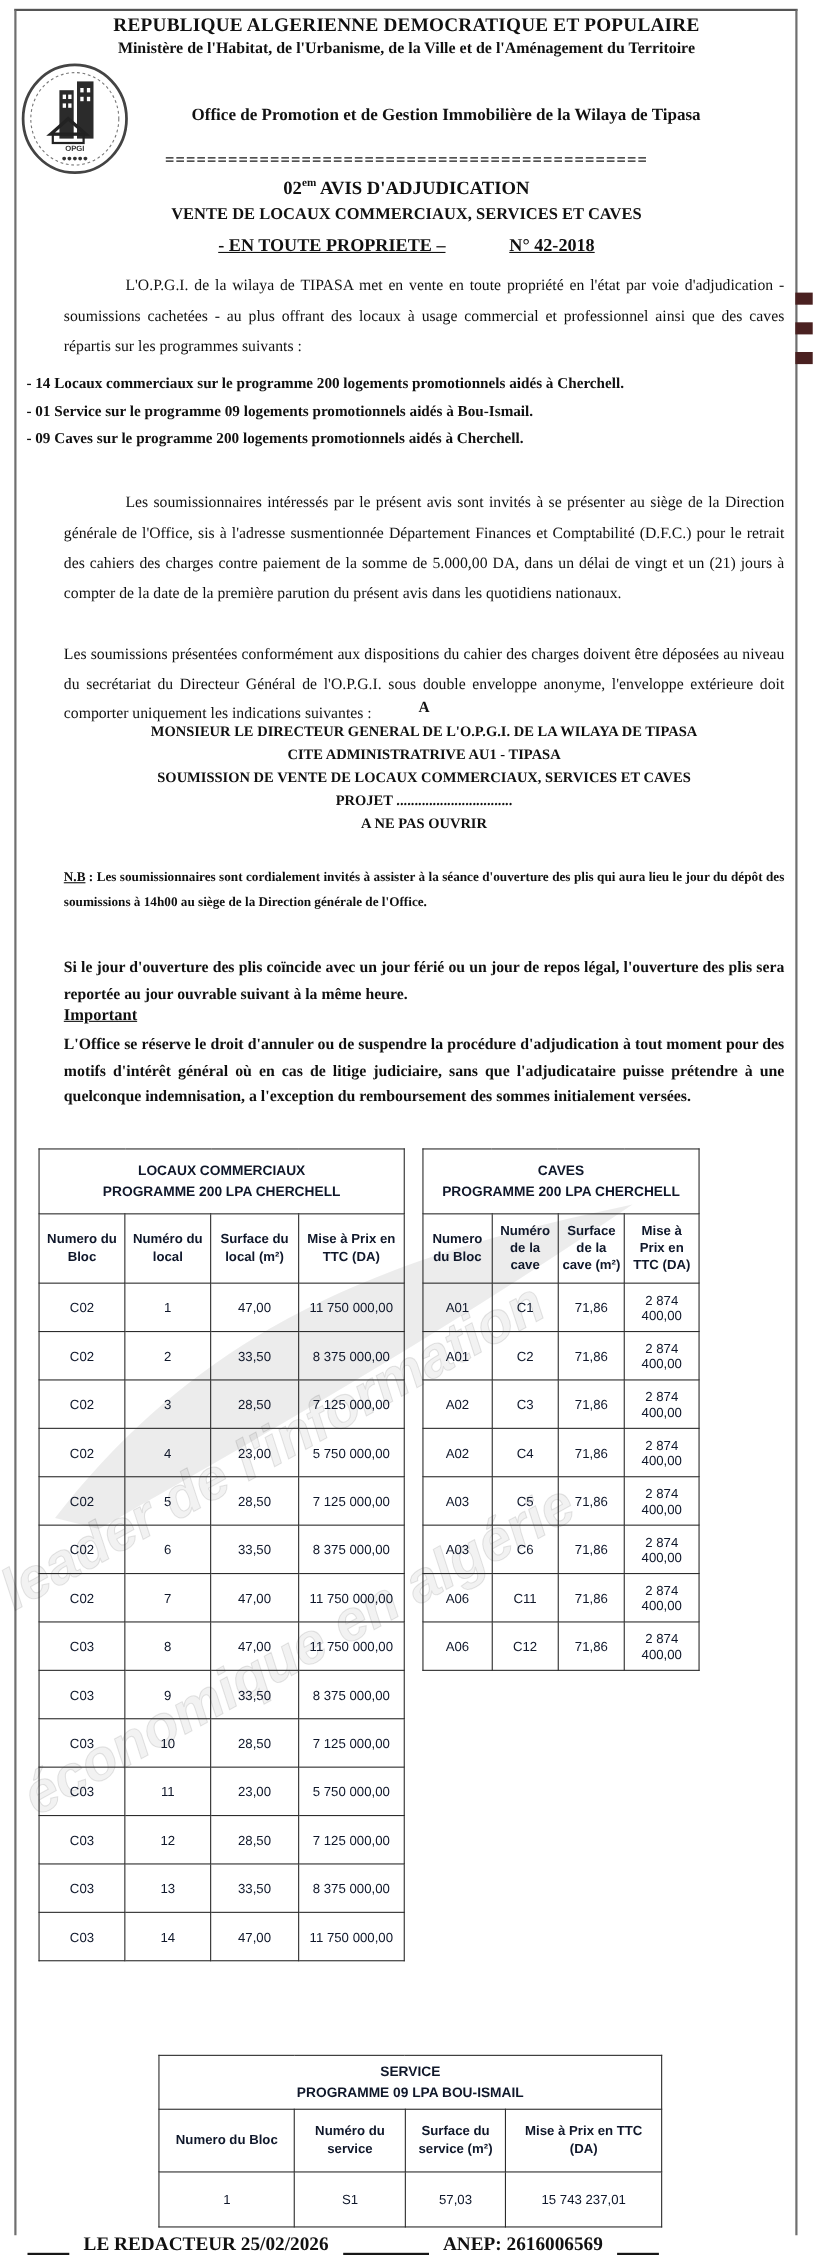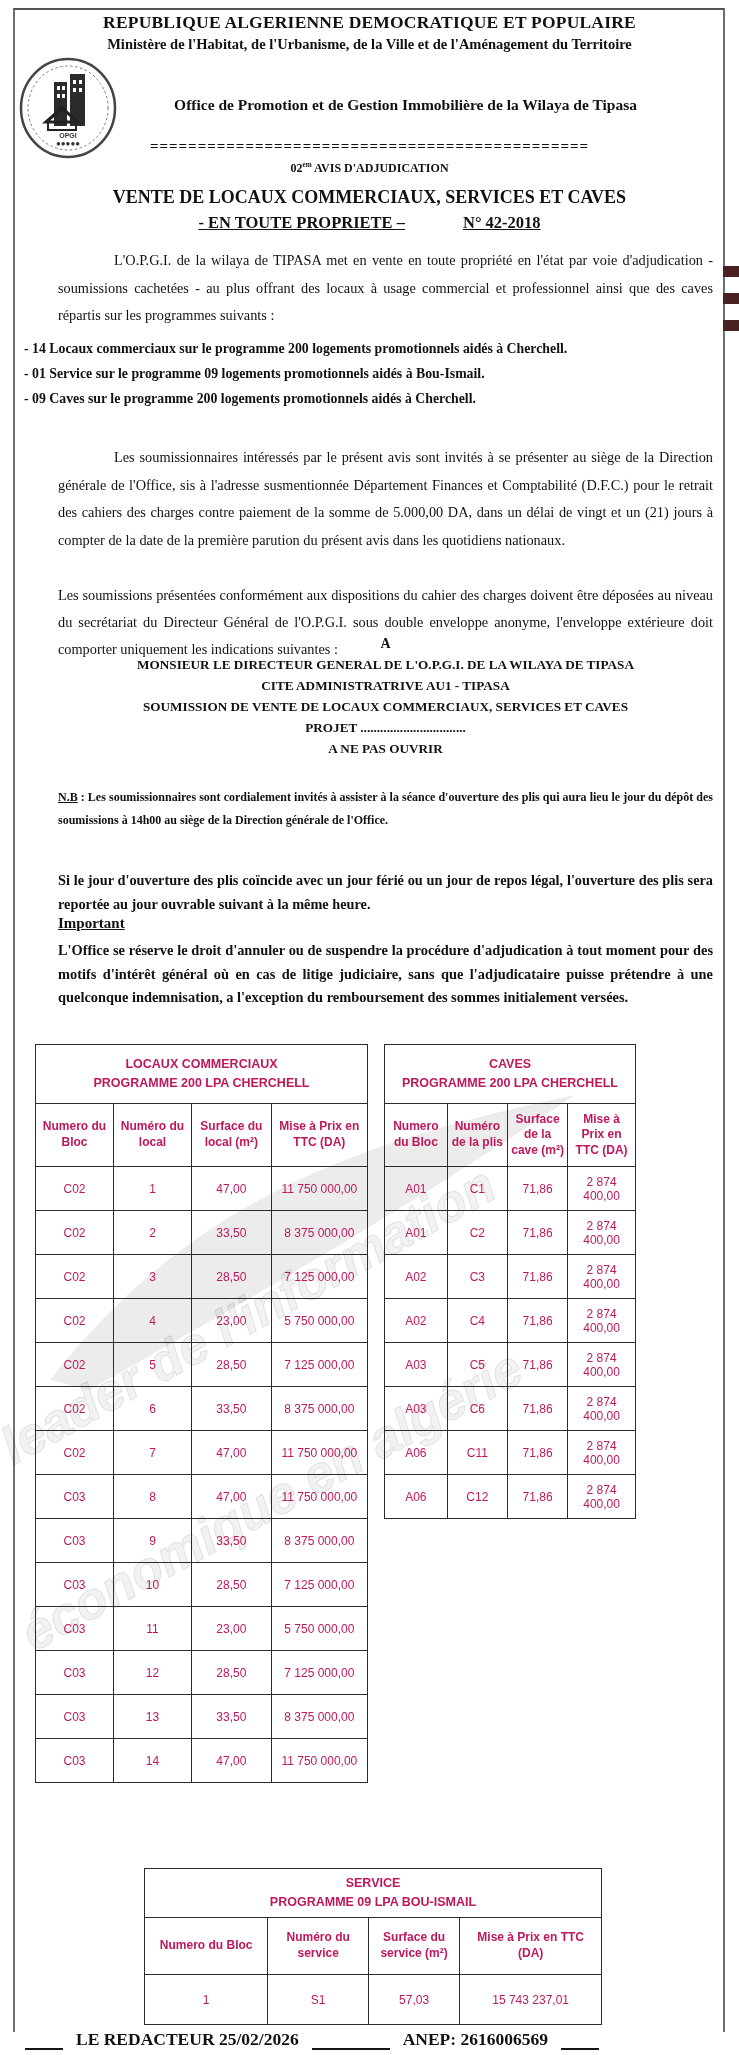--- a/index.html
+++ b/index.html
@@ -7,41 +7,41 @@
         font-family:"Liberation Serif","DejaVu Serif",serif;color:#111;}
   .frame{position:absolute;left:13px;top:8px;right:14px;height:2022px;
          border-left:2px solid #6f6f6f;border-right:2px solid #6f6f6f;border-top:2px solid #555;}
   .abs{position:absolute;}
   .ctr{text-align:center;width:100%;left:0;}
   .republic{top:12px;font-size:17.5px;font-weight:bold;letter-spacing:.2px;}
   .ministry{top:36px;font-size:14.5px;font-weight:bold;}
   .logo{top:56px;left:18px;width:100px;height:104px;}
   .office{top:96px;left:100px;right:28px;text-align:center;font-size:15.5px;font-weight:bold;}
   .separator{top:138px;font-size:15px;font-weight:bold;letter-spacing:1px;white-space:nowrap;}
-  .title1{top:161px;font-size:12px;font-weight:bold;}
+  .title1{top:161px;font-size:17px;font-weight:bold;}
   .title1 sup{font-size:.6em;}
-  .title2{top:187px;font-size:18px;font-weight:bold;text-align:center;}
+  .title2{top:187px;font-size:15px;font-weight:bold;text-align:center;}
   .title3{top:213px;display:flex;justify-content:center;gap:58px;font-size:16.5px;font-weight:bold;text-decoration:underline;}
   .para{left:58px;right:26px;text-align:justify;font-size:14.3px;line-height:27.5px;}
   .indent{text-indent:56px;}
   .para1{top:247px;}
   .bullets{top:336px;left:24px;right:26px;font-size:13.8px;font-weight:bold;line-height:25px;}
   .para2{top:444px;}
   .para3{top:582px;line-height:27px;}
   .addr{top:633px;left:58px;right:26px;text-align:center;font-weight:bold;font-size:13.2px;line-height:21px;}
   .addr .a-line{font-size:14px;}
   .para4{top:775px;left:58px;right:26px;text-align:justify;font-size:14.3px;line-height:24px;text-indent:56px;}
   .nb{top:786px;left:58px;right:26px;text-align:justify;font-size:12px;font-weight:bold;line-height:23px;}
   .nb-label{text-decoration:underline;}
   .sijour{top:868px;left:58px;right:26px;text-align:justify;font-size:14.3px;font-weight:bold;line-height:24px;}
   .important{top:915px;left:58px;font-size:15px;font-weight:bold;text-decoration:underline;}
   .para5{top:939px;left:58px;right:26px;text-align:justify;font-size:14.4px;font-weight:bold;line-height:23.5px;}
   
   .tbl{position:absolute;border-collapse:collapse;table-layout:fixed;
-       font-family:"Liberation Sans","DejaVu Sans",sans-serif;font-size:12px;color:#be185d;}
+       font-family:"Liberation Sans","DejaVu Sans",sans-serif;font-size:12px;color:#0f172a;}
   .tbl td,.tbl th{border:1.6px solid #2c2c2c;text-align:center;vertical-align:middle;padding:2px 3px;}
   .tbl .ttl{height:54px;font-weight:bold;font-size:12.5px;line-height:1.55;}
   .tbl thead th{height:58px;font-weight:bold;line-height:1.3;}
   .tbl tbody tr{height:44px;}
   .tbl-locaux{left:35px;top:1044px;width:333px;}
   .tbl-caves{left:384px;top:1044px;width:252px;}
   .tbl-service{left:144px;top:1868px;width:458px;}
   .tbl-service thead th{height:52px;margin-left:20px;}
   .tbl-service tbody tr{height:50px;}
   .tbl-service .ttl{height:44px;}
@@ -259,21 +259,21 @@
       </colgroup>
     <thead>
       <tr>
           <th colspan="4" class="ttl">
         <div>CAVES</div>
         <div>PROGRAMME 200 LPA CHERCHELL</div>
       </th>
         </tr>
       <tr>
         <th>Numero du Bloc</th>
-        <th>Numéro de la plis</th>
+        <th>Numéro de la cave</th>
         <th>Surface de la cave (m²)</th>
         <th>Mise à Prix en TTC (DA)</th>
       </tr>
     </thead>
     <tbody>
         <tr>
           <td>A01</td>
           <td>C1</td>
           <td>71,86</td>
           <td>2 874 400,00</td>

